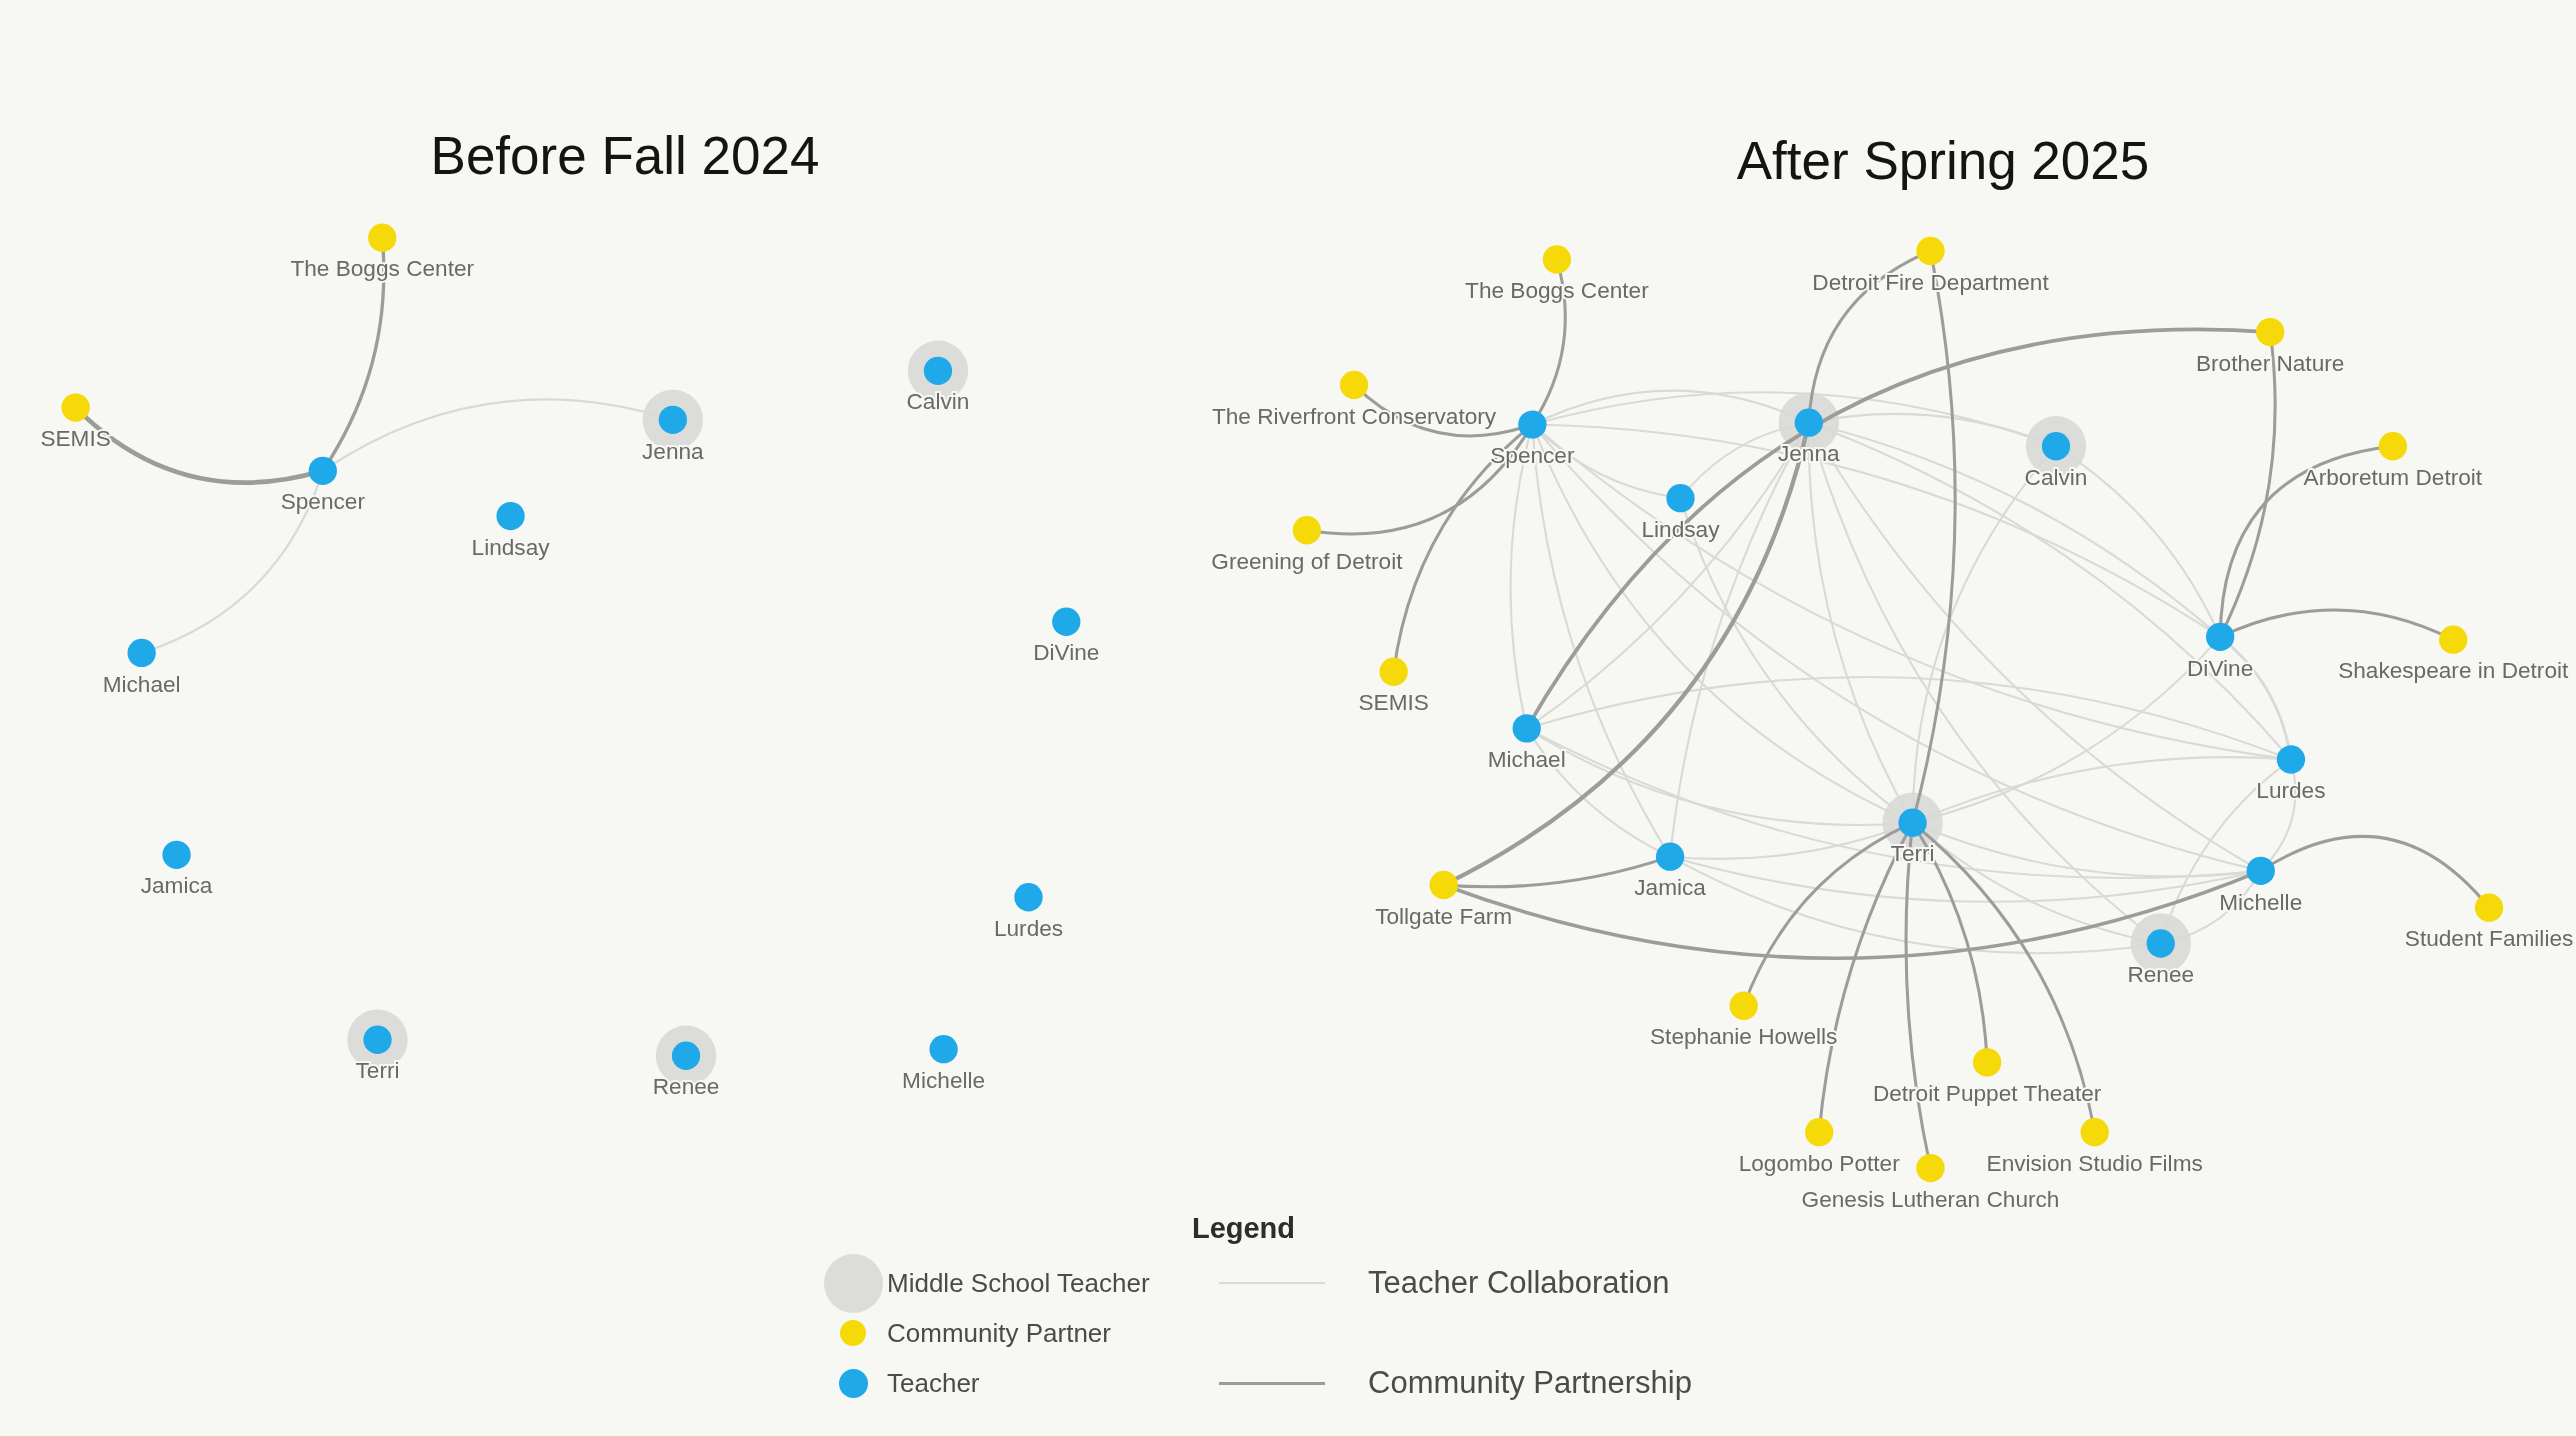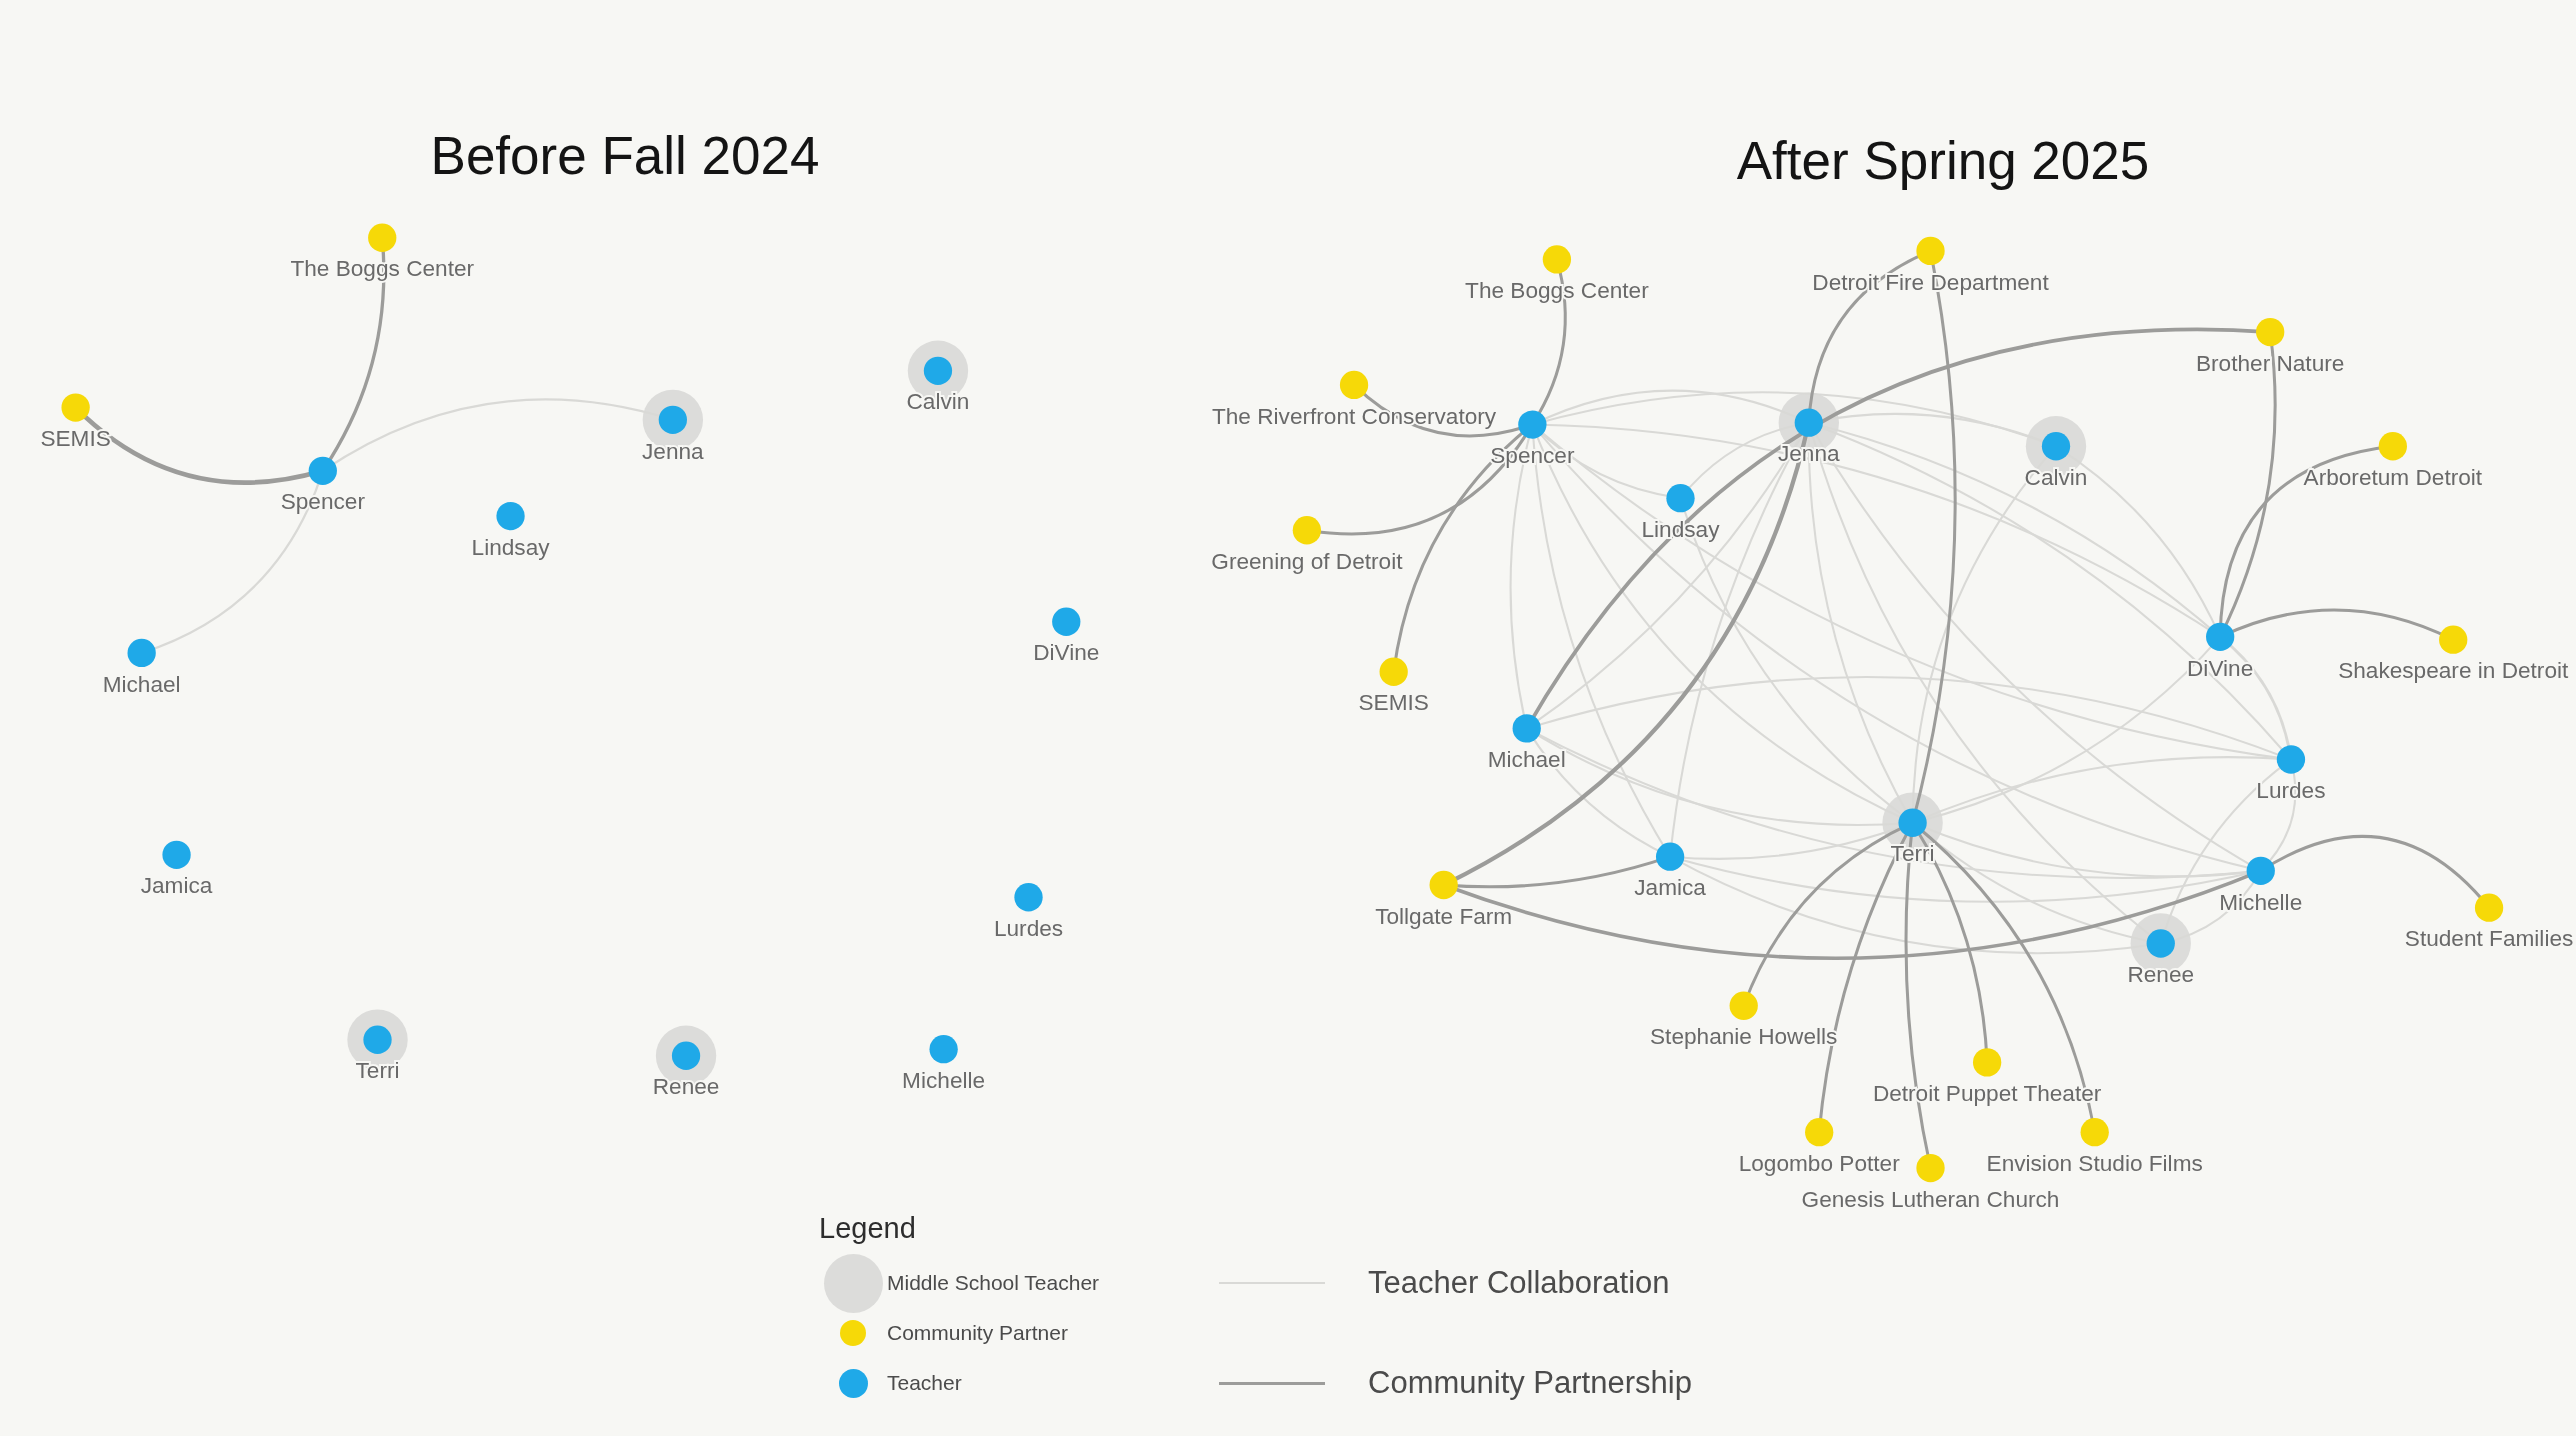--- a/index.html
+++ b/index.html
@@ -32,39 +32,40 @@
   #title-after  { left: 1943px; top: 130px; }
 
   #legend {
     position: absolute;
     left: 819px;
     top: 1212px;
     width: 925px;
   }
   #legend .legend-title {
     width: 849px;
+    text-align: center;
     font-size: 29px;
-    font-weight: normal;
+    font-weight: bold;
     color: #2d2d2d;
     margin-bottom: 13.2px;
   }
   .legend-row {
     display: flex;
     align-items: center;
     height: 50px;
   }
   .legend-swatch-cell {
     width: 68px;
     display: flex;
     align-items: center;
     justify-content: center;
   }
   .legend-label {
     width: 332px;
-    font-size: 21px;
+    font-size: 26px;
     color: #4b4b4b;
   }
   .legend-line-cell {
     width: 149px;
     display: flex;
     align-items: center;
   }
   .legend-line {
     width: 106px;
     height: 0;

